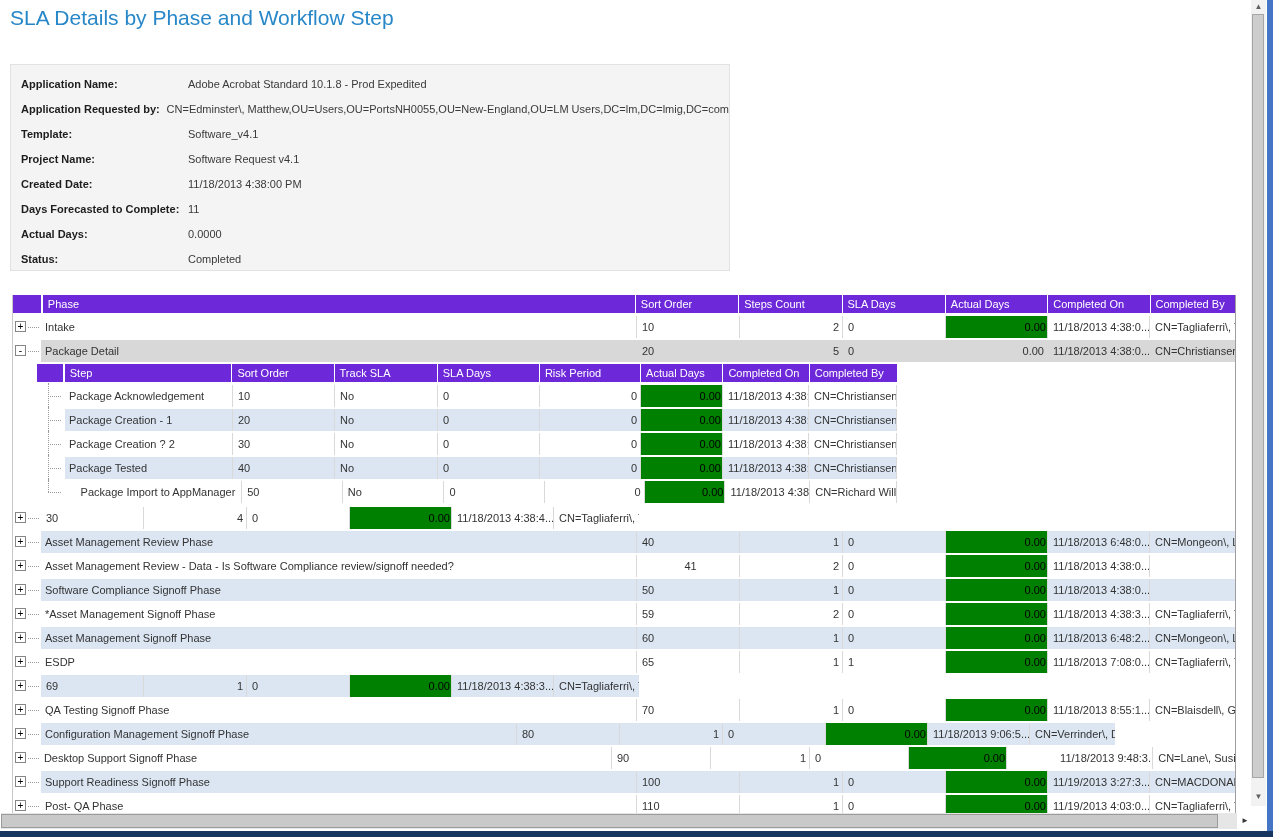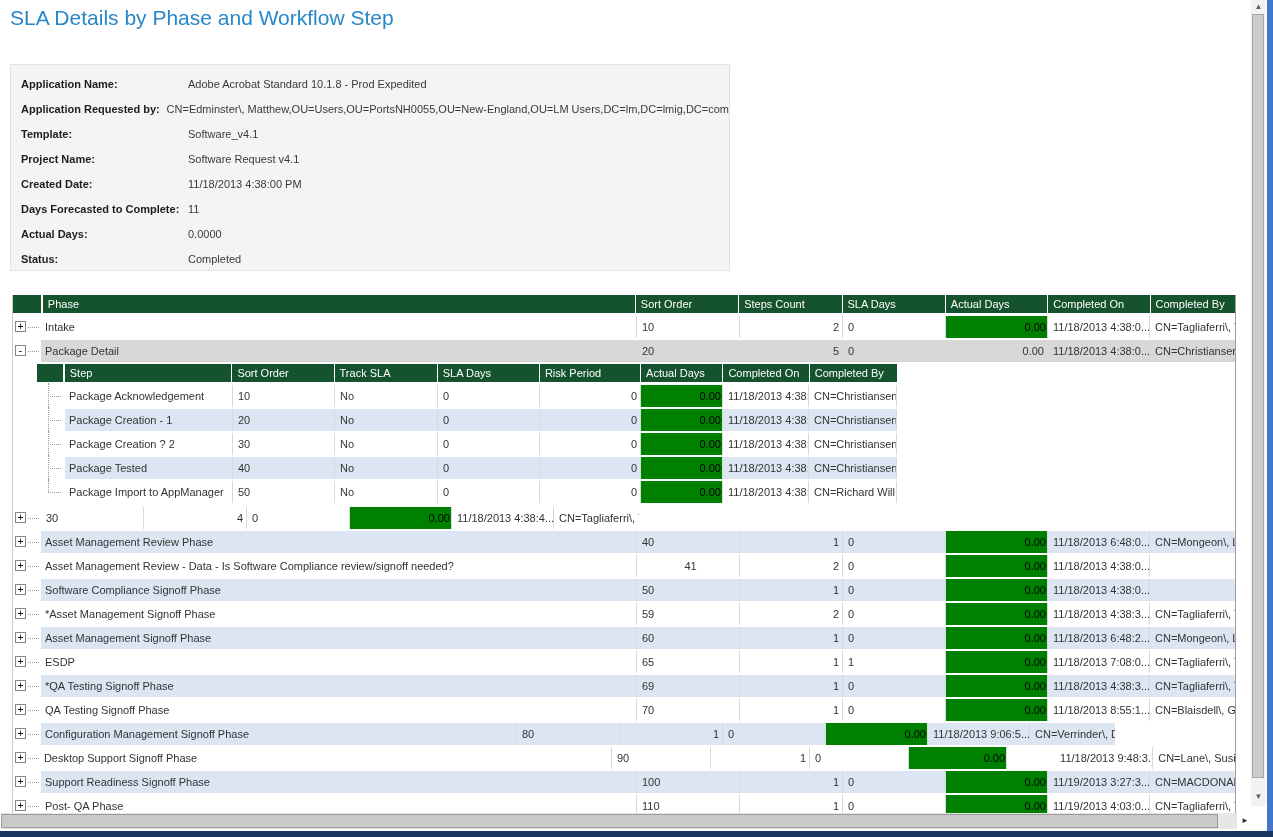--- a/index.html
+++ b/index.html
@@ -9,21 +9,21 @@
   }
   .page-title{position:absolute;left:10px;top:6px;font-size:21px;color:#2787C8;white-space:nowrap;}
   
   .info-panel{position:absolute;left:10px;top:64px;width:718px;height:198px;background:#F4F4F4;border:1px solid #E2E2E2;padding-top:7px;}
   .info-row{height:25px;line-height:25px;display:flex;padding-left:10px;font-size:11px;}
   .info-label{width:167px;font-weight:bold;color:#1d1d1d;}
   .info-value{color:#3a3a3a;white-space:nowrap;}
   
   .table-wrap{position:absolute;left:12px;top:295px;width:1222px;border-left:1px solid #C9C9C9;border-right:1px solid #9E9E9E;border-bottom:1px solid #C9C9C9;}
   .hdr{display:flex;height:18px;margin-bottom:3px;}
-  .hdr-cell{background:#14532d;color:#fff;font-size:11px;line-height:18px;padding-left:5px;box-sizing:border-box;margin-right:1px;overflow:hidden;white-space:nowrap;}
+  .hdr-cell{background:#6d28d9;color:#fff;font-size:11px;line-height:18px;padding-left:5px;box-sizing:border-box;margin-right:1px;overflow:hidden;white-space:nowrap;}
   .hdr-exp{padding-left:0;margin-right:2px;}
   .row{display:flex;height:22px;margin-bottom:2px;font-size:11px;line-height:22px;}
   .cell{box-sizing:border-box;border-right:1px solid #D9D9D9;overflow:hidden;white-space:nowrap;padding-left:5px;}
   .ar{text-align:right;padding-left:0;padding-right:3px;}
   .namecell{padding-left:4px;}
   .v-white .cell{background:#FFFFFF;}
   .v-alt .cell{background:#DCE6F3;}
   .v-exp .cell{background:#D8D8D8;}
   .green{background:#008000 !important;color:#000;padding-right:1px;}
   .exp-cell{width:28px;position:relative;background:#fff;}
@@ -188,21 +188,21 @@
         <div class="cell ar" style="width: 101px;">0</div>
         <div class="cell ar green" style="width: 82px;">0.00</div>
         <div class="cell " style="width: 86px;">11/18/2013 4:38:0...</div>
         <div class="cell " style="width: 88px;">CN=Christiansen\, ...</div>
       </div>
       <div class="row v-white">
         <div class="tree-cell">
           <div class="tv tv-last"></div>
           <div class="th"></div>
         </div>
-        <div class="cell namecell" style="width: 168px;">Package Import to AppManager</div>
+        <div class="cell namecell" style="width: 168px; margin-left: 12px;">Package Import to AppManager</div>
         <div class="cell " style="width: 102px;">50</div>
         <div class="cell " style="width: 103px;">No</div>
         <div class="cell " style="width: 102px;">0</div>
         <div class="cell ar" style="width: 101px;">0</div>
         <div class="cell ar green" style="width: 82px;">0.00</div>
         <div class="cell " style="width: 86px;">11/18/2013 4:38:0...</div>
         <div class="cell " style="width: 88px;">CN=Richard Will,O...</div>
       </div>
     </div>
     <div class="row v-white">
@@ -293,21 +293,20 @@
       <div class="cell " style="width: 103px;">1</div>
       <div class="cell ar green" style="width: 102px;">0.00</div>
       <div class="cell " style="width: 102px;">11/18/2013 7:08:0...</div>
       <div class="cell " style="width: 85px; border-right: none;">CN=Tagliaferri\, Ta...</div>
     </div>
     <div class="row v-alt">
       <div class="exp-cell">
         <div class="pm">+</div>
         <div class="lead"></div>
       </div>
-      <div class="cell namecell" style="width: 596px;">*QA Testing Signoff Phase</div>
       <div class="cell " style="width: 103px;">69</div>
       <div class="cell ar" style="width: 103px;">1</div>
       <div class="cell " style="width: 103px;">0</div>
       <div class="cell ar green" style="width: 102px;">0.00</div>
       <div class="cell " style="width: 102px;">11/18/2013 4:38:3...</div>
       <div class="cell " style="width: 85px; border-right: none;">CN=Tagliaferri\, Ta...</div>
     </div>
     <div class="row v-white">
       <div class="exp-cell">
         <div class="pm">+</div>

